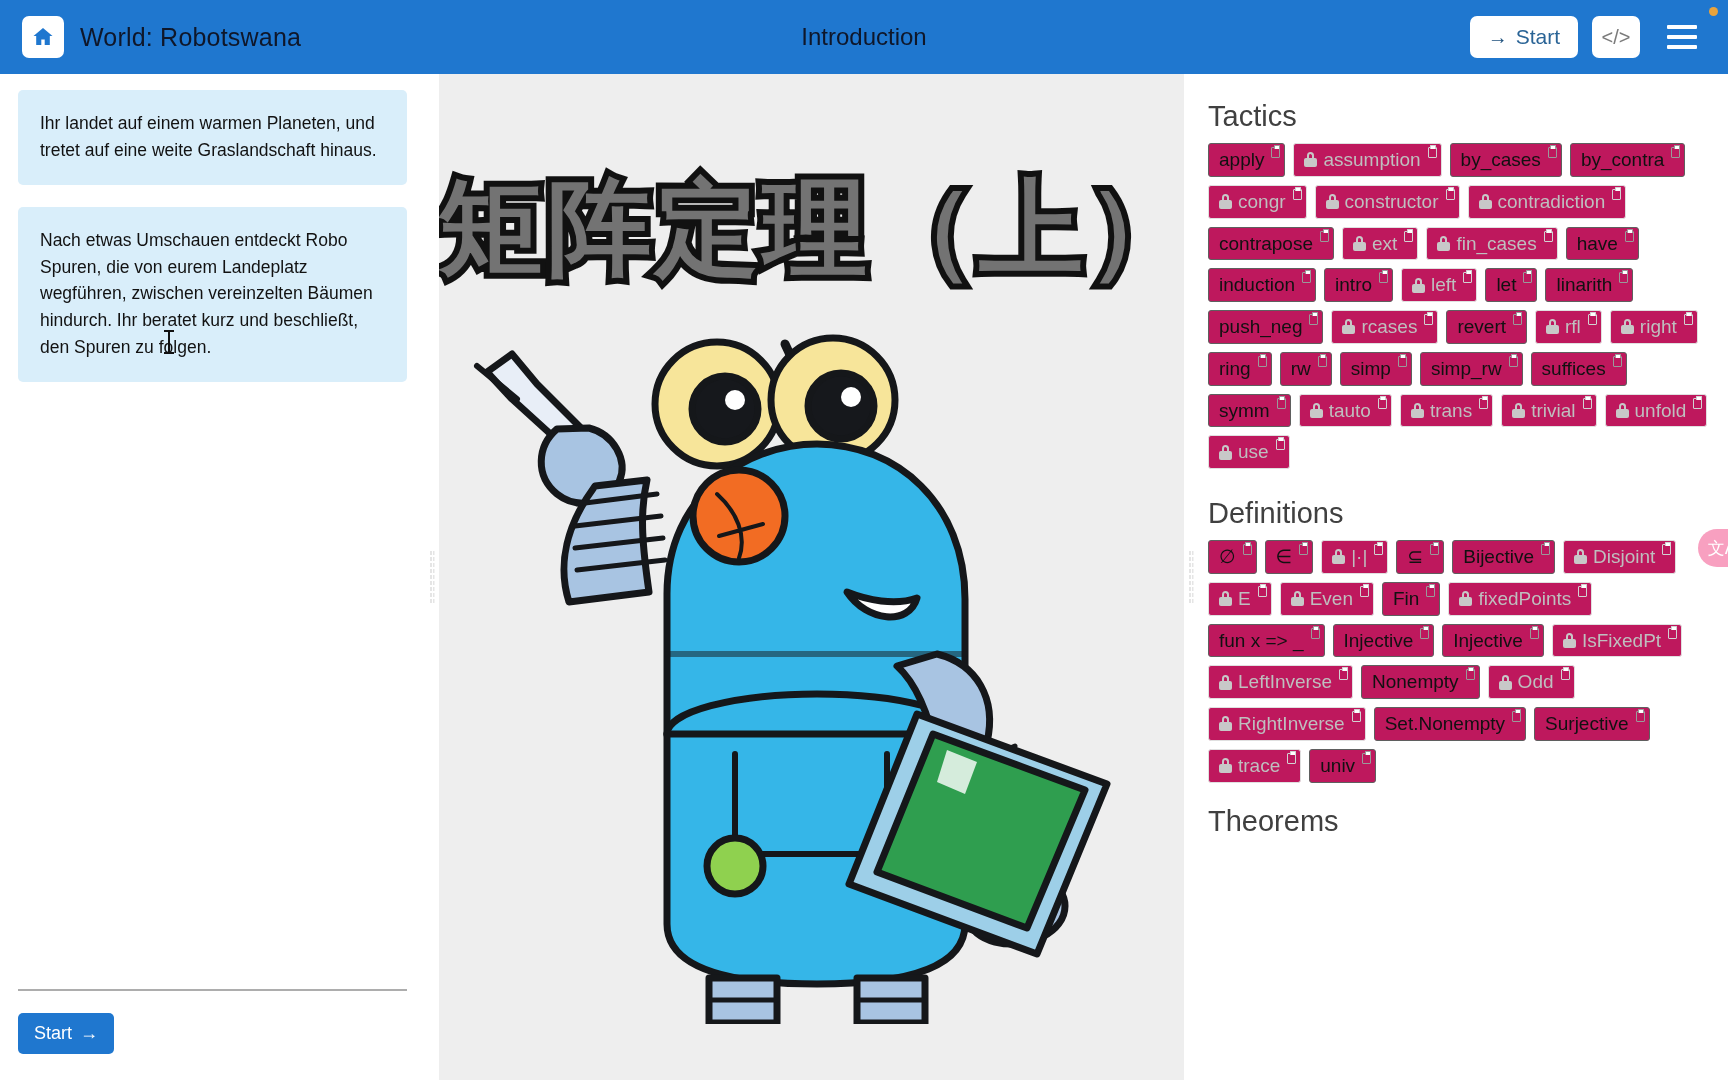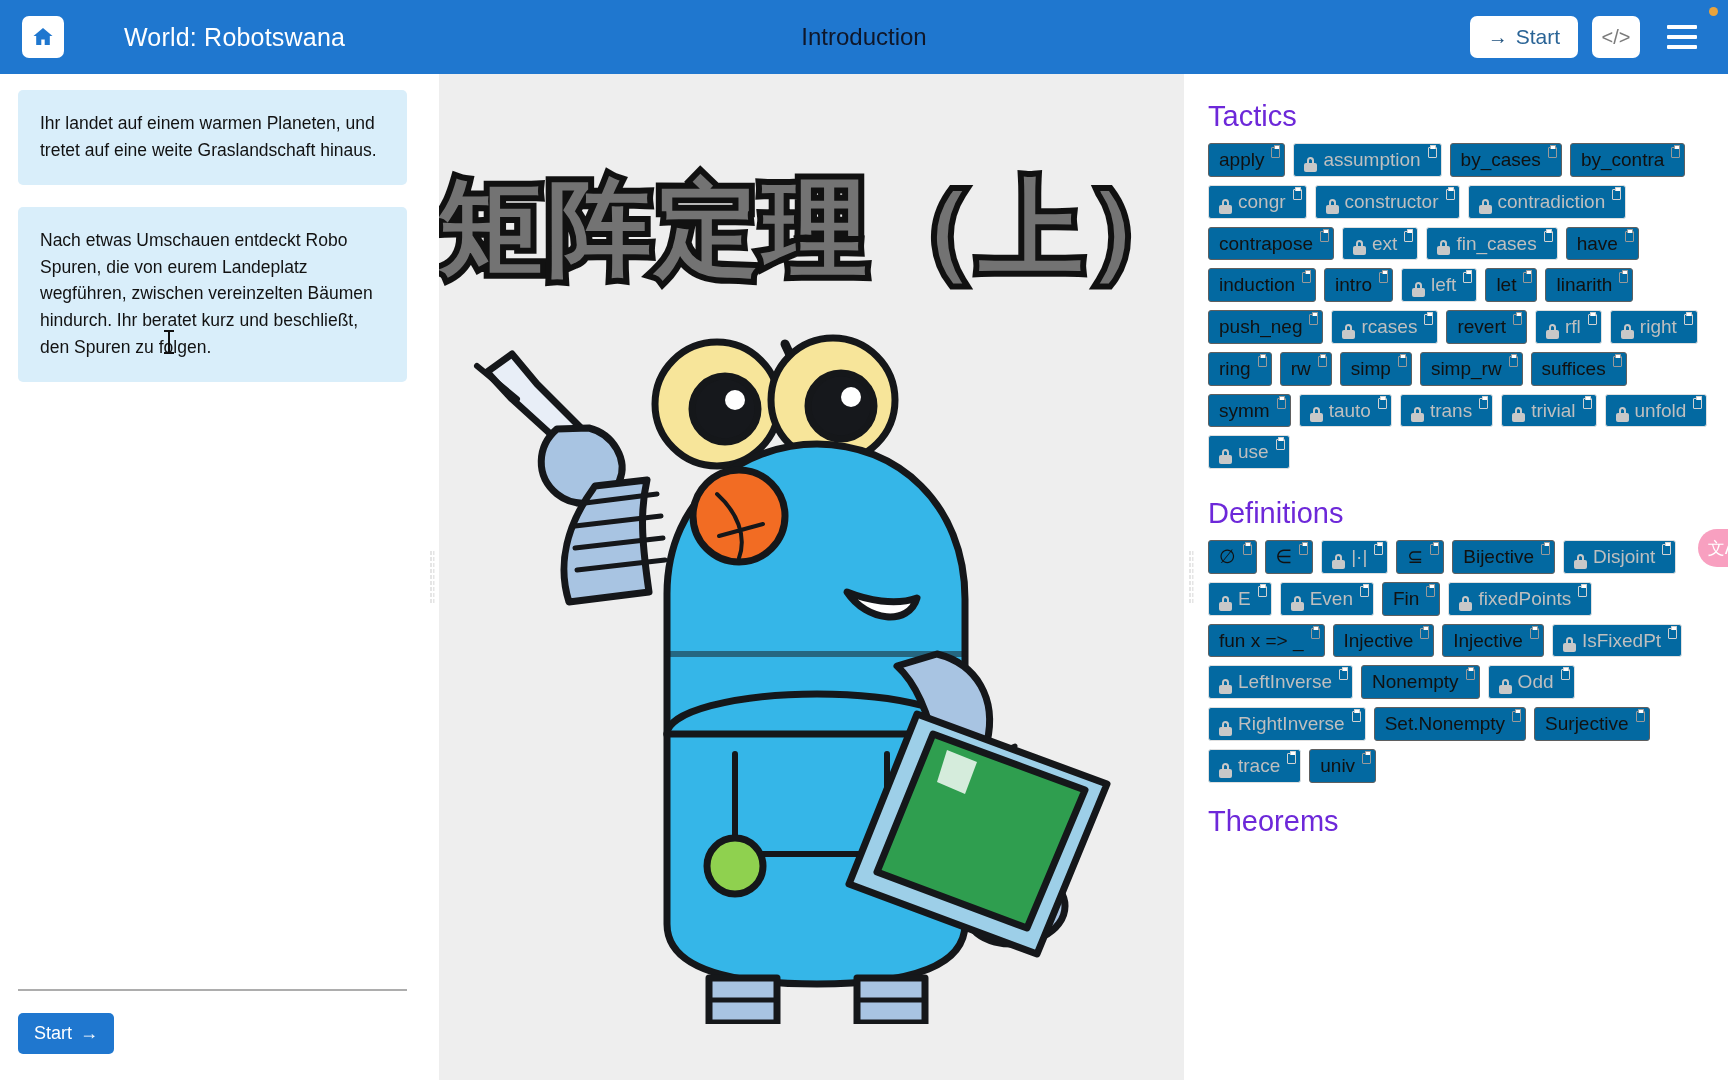--- a/index.html
+++ b/index.html
@@ -25,26 +25,25 @@
   }
   #home-button {
     width: 42px; height: 42px;
     background: #ffffff;
     border-radius: 7px;
     display: flex; align-items: center; justify-content: center;
     cursor: pointer;
   }
   #home-button svg { width: 24px; height: 24px; fill: #1f77cf; }
   #world-title {
-    color: #ffffff;
+    color: #0f172a;
     font-size: 25px;
     font-weight: 400;
     letter-spacing: .2px;
     white-space: nowrap;
-    margin-left: 44px;
   }
   #header-center {
     flex: 1;
     text-align: center;
     color: #0f172a;
     font-size: 24px;
     font-weight: 400;
   }
   #header-right {
     width: 480px; flex: none;
@@ -171,40 +170,40 @@
   
   #right-panel {
     width: 530px; flex: none;
     background: #ffffff;
     padding: 26px 20px 0 10px;
     overflow: hidden;
     position: relative;
   }
   .section-title {
     font-size: 29px;
-    color: #6d28d9;
+    color: #404040;
     font-weight: 400;
     margin: 0 0 10px 0;
   }
   #definitions-title { margin-top: 28px; }
   #theorems-title { margin-top: 22px; }
   .chip-wrap {
     display: flex; flex-wrap: wrap;
     gap: 8px 8px;
     align-content: flex-start;
   }
   .chip {
     border: 1.5px solid #5f5f5f;
-    background: #0369a1;
+    background: #be185d;
     border-radius: 3px;
     padding: 4px 20px 4px 10px;
     font-size: 19px;
     color: #111111;
     position: relative;
-    display: inline-flex; align-items: flex-end;
+    display: inline-flex; align-items: center;
     cursor: pointer;
     font-family: "Liberation Sans", sans-serif;
     line-height: 1.25;
     white-space: nowrap;
     min-height: 33px;
   }
   .chip.locked {
     border-color: #e0e0e0;
     color: #bfbfbf;
   }

